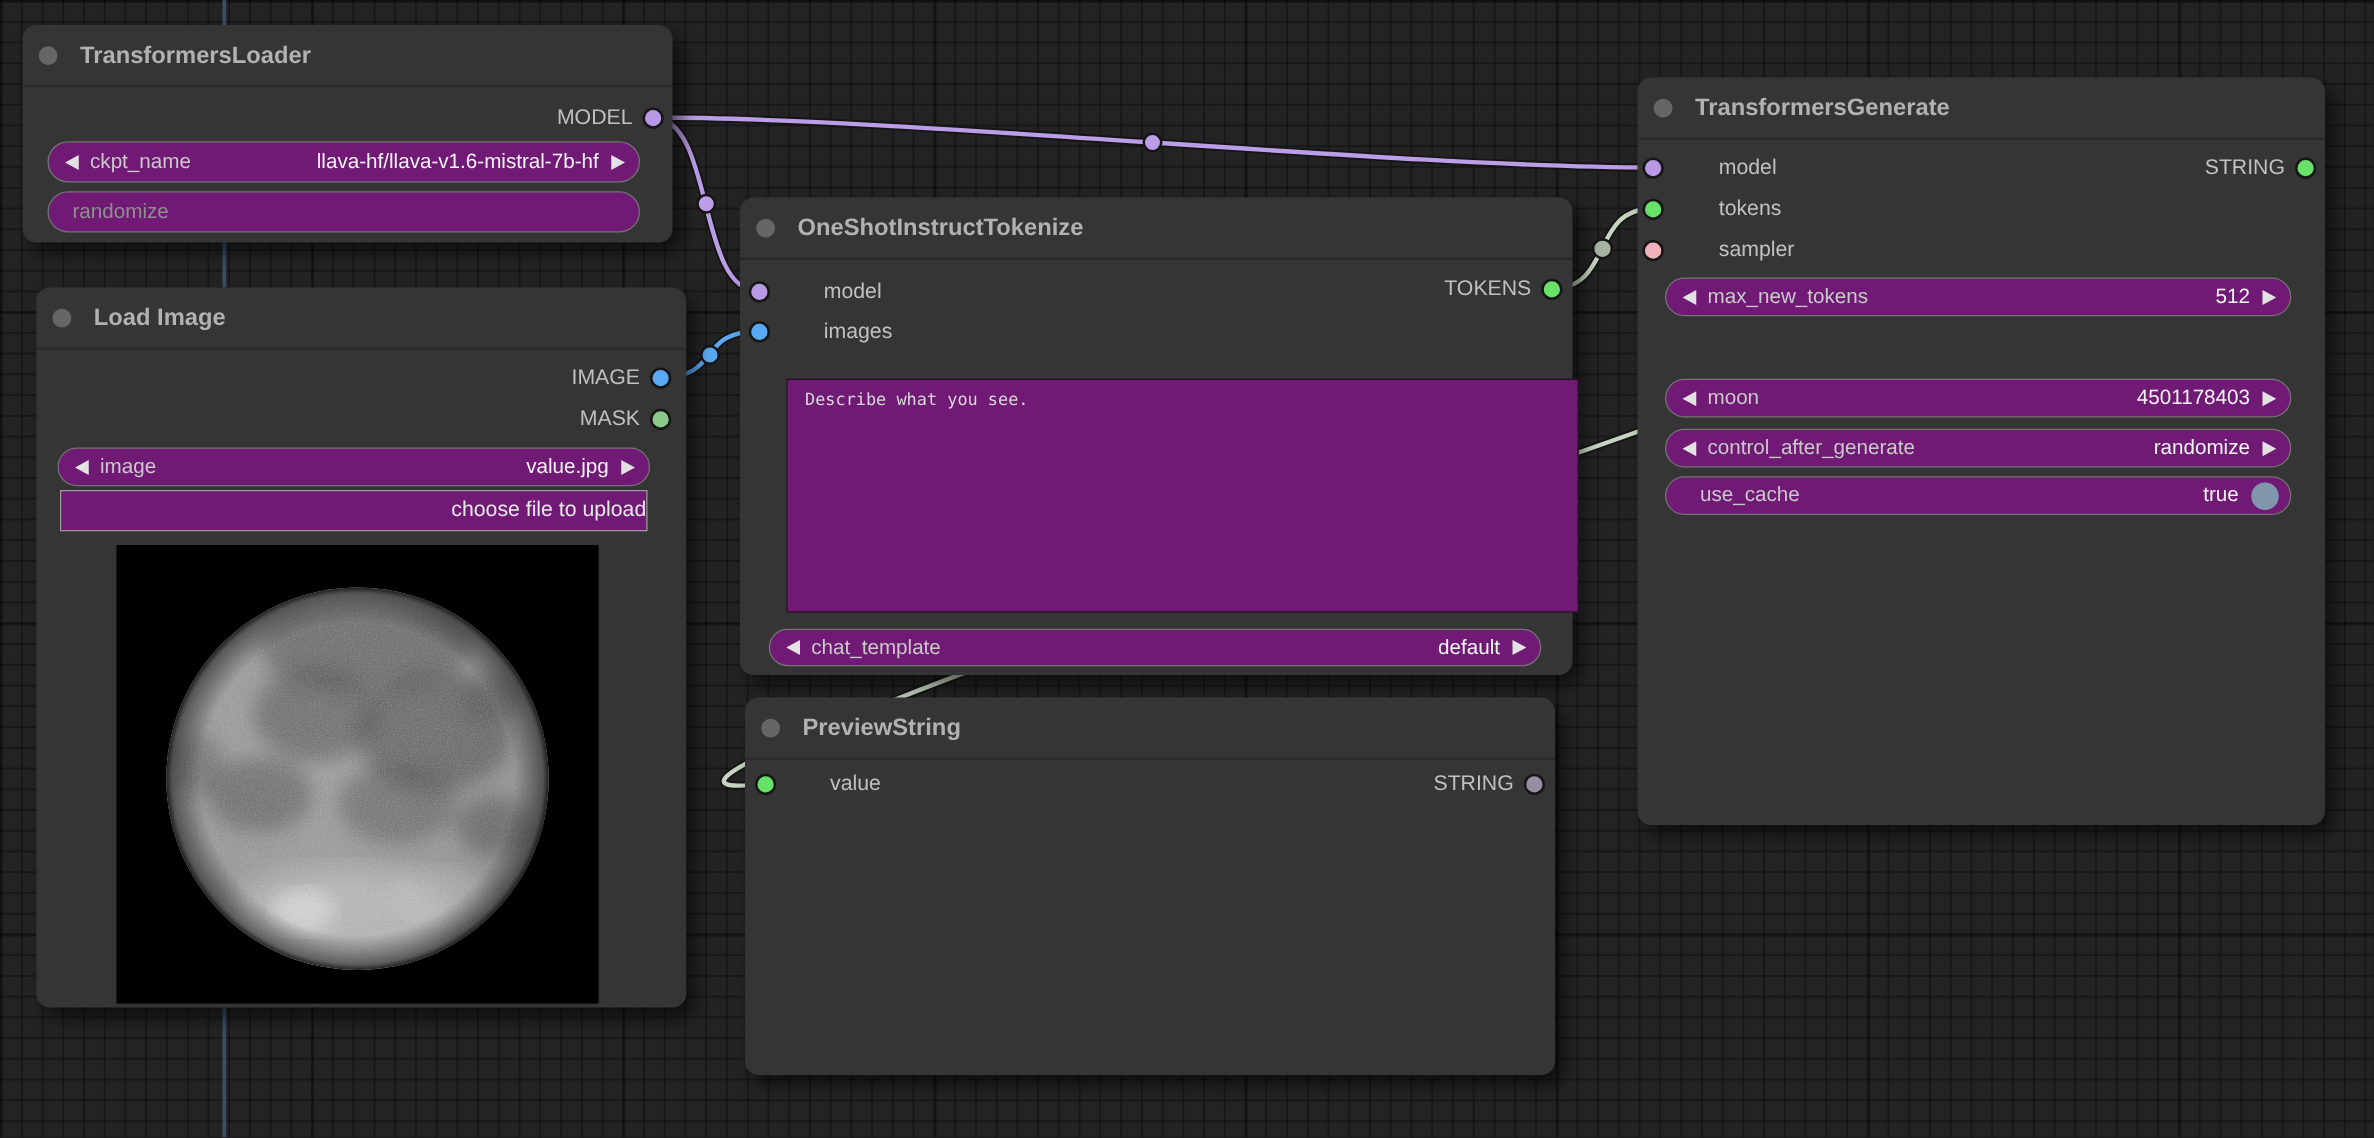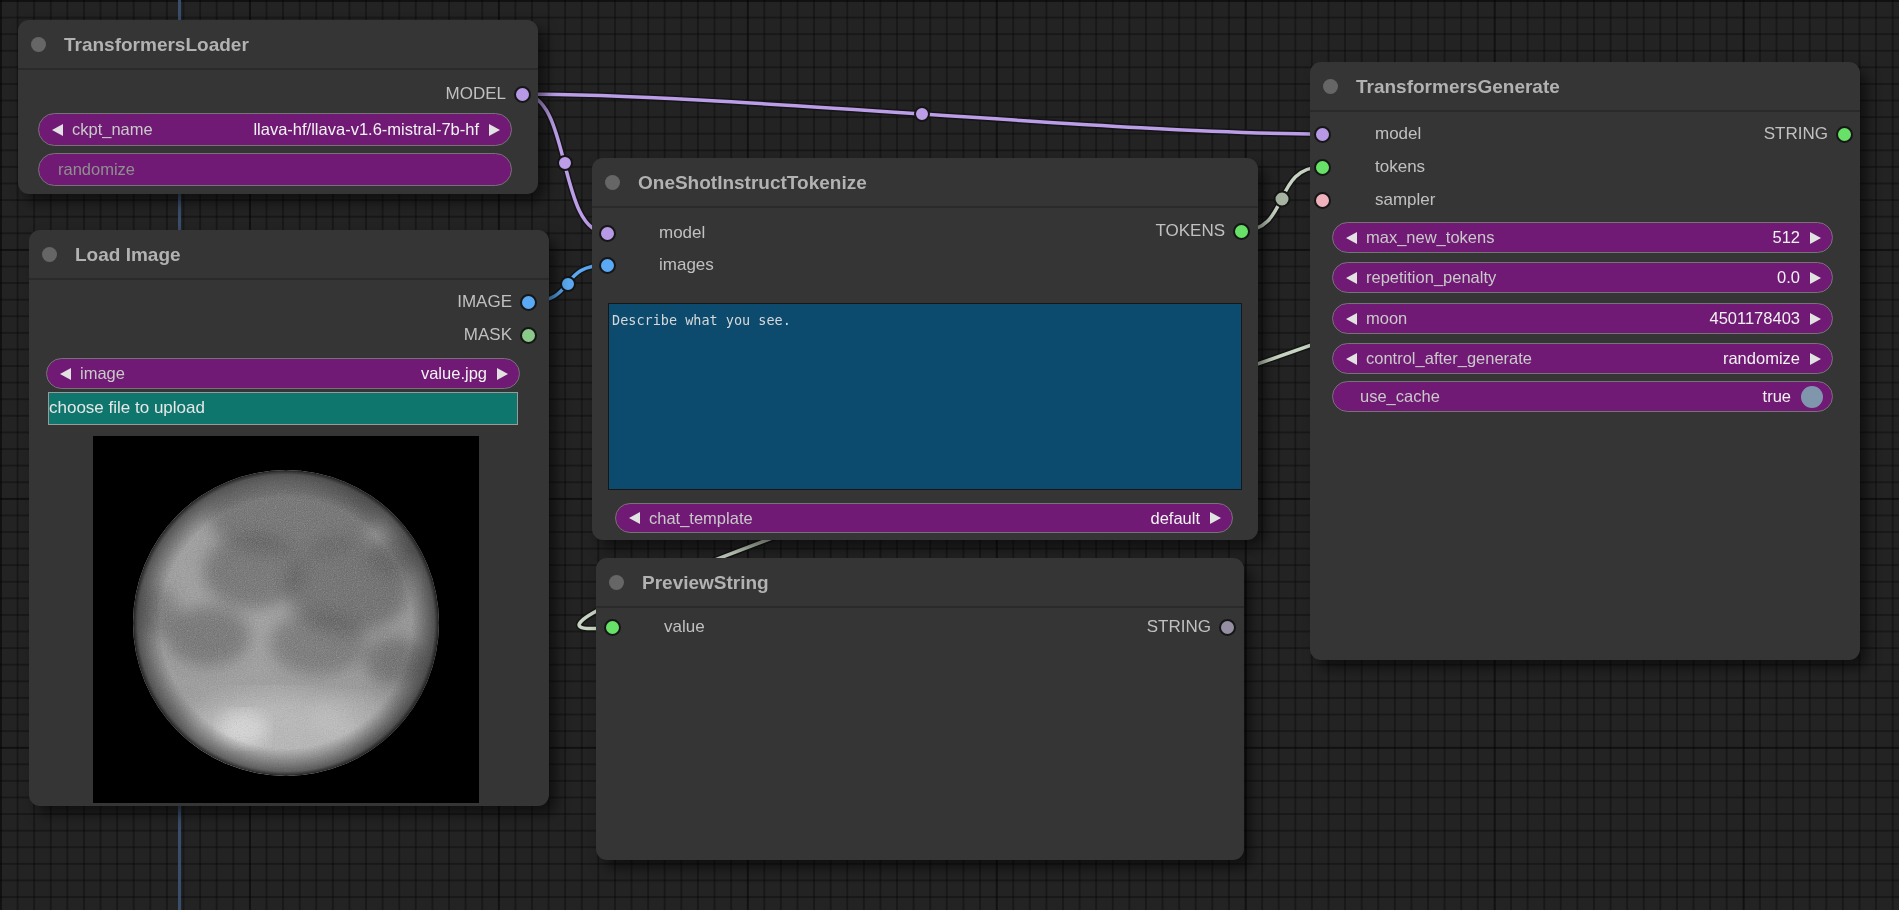--- a/index.html
+++ b/index.html
@@ -26,25 +26,25 @@
   .c-model{background:#b799e6;} .c-image{background:#5aa9f5;} .c-mask{background:#8bc98b;}
   .c-green{background:#68e168;} .c-pink{background:#f0b3bd;} .c-strout{background:#968fa3;}
   .pill{position:absolute;background:#701a75;border:1.5px solid #747474;border-radius:999px;
         display:flex;align-items:center;box-sizing:border-box;padding:0 13px;font-size:16.5px;}
   .pill .lab{color:#c9c9c9;margin-left:9px;white-space:nowrap;}
   .pill .lab.ghost{color:#8f8f8f;margin-left:6px;}
   .pill .val{margin-left:auto;color:#f2f2f2;margin-right:10px;white-space:nowrap;}
   .tl{width:0;height:0;border-top:6px solid transparent;border-bottom:6px solid transparent;border-right:11px solid #e2e2e2;}
   .tr{width:0;height:0;border-top:6px solid transparent;border-bottom:6px solid transparent;border-left:11px solid #e2e2e2;margin-right:-2px;}
   .toggle{width:22px;height:22px;border-radius:50%;background:#8096ad;margin-right:-4px;flex:none;}
-  .ta{position:absolute;background:#0c4a6e;border:1px solid #171717;color:#d8d8d8;
+  .ta{position:absolute;background:#701a75;border:1px solid #171717;color:#d8d8d8;
       font-family:"DejaVu Sans Mono",monospace;font-size:13.5px;line-height:1.35;
-      padding:7px 3px;box-sizing:border-box;white-space:pre-wrap;}
-  .upbtn{position:absolute;background:#0f766e;border:1px solid #9a9a9a;color:#e7e7e7;
-         font-size:17px;text-align:left;line-height:30px;box-sizing:border-box;}
+      padding:7px 14px;box-sizing:border-box;white-space:pre-wrap;margin-left:21px;}
+  .upbtn{position:absolute;background:#701a75;border:1px solid #9a9a9a;color:#e7e7e7;
+         font-size:17px;text-align:right;line-height:30px;box-sizing:border-box;}
   .imgprev{position:absolute;display:block;}
 </style>
 </head>
 <body>
 
 <div id="canvas">
 
   <div id="origin-line"></div>
 
   <svg class="wires" width="1899" height="910">
@@ -200,26 +200,20 @@
     <span class="plabel" style="left:29px;top:125px">sampler</span>
     <span class="plabel" style="right:32px;top:59px">STRING</span>
     <span class="pdot c-green" style="left:526px;top:64px"></span>
 
     <div class="pill" style="left:22px;top:160px;width:501px;height:31px">
       <span class="tl"></span>
       <span class="lab">max_new_tokens</span>
       <span class="val">512</span>
       <span class="tr"></span>
     </div>
-    <div class="pill" style="left:22px;top:200px;width:501px;height:31px">
-      <span class="tl"></span>
-      <span class="lab">repetition_penalty</span>
-      <span class="val">0.0</span>
-      <span class="tr"></span>
-    </div>
     <div class="pill" style="left:22px;top:241px;width:501px;height:31px">
       <span class="tl"></span>
       <span class="lab">moon</span>
       <span class="val">4501178403</span>
       <span class="tr"></span>
     </div>
     <div class="pill" style="left:22px;top:281px;width:501px;height:31px">
       <span class="tl"></span>
       <span class="lab">control_after_generate</span>
       <span class="val">randomize</span>

